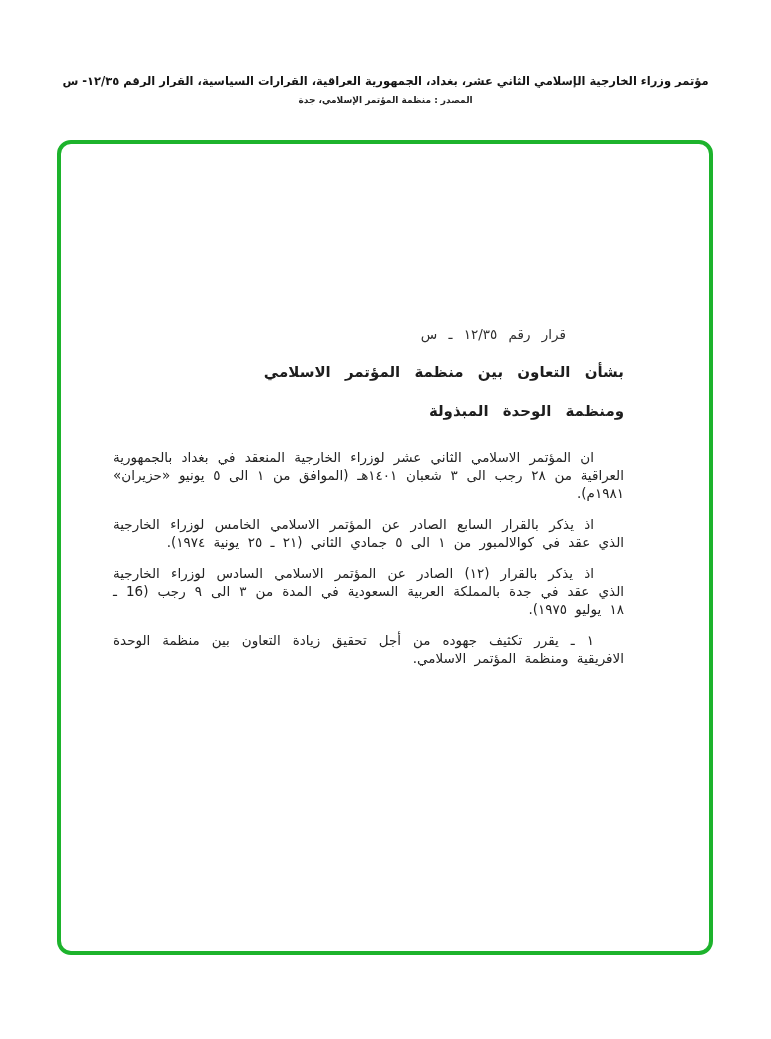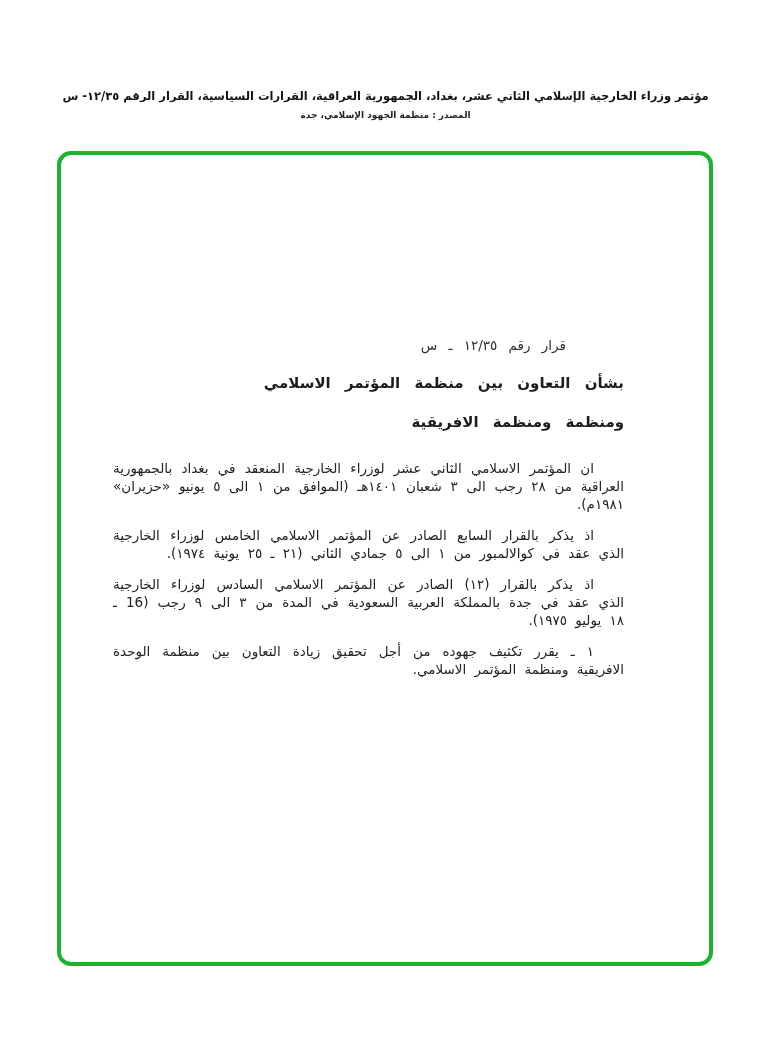--- a/index.html
+++ b/index.html
@@ -1,40 +1,40 @@
 <!DOCTYPE html>
 <html lang="ar"><head>
 <meta charset="utf-8">
 <style>
   * { margin: 0; padding: 0; box-sizing: border-box; }
   html, body { width: 771px; height: 1039px; background: #ffffff; }
   body { font-family: "DejaVu Sans", sans-serif; position: relative; overflow: hidden; }
 
   .top-header {
     position: absolute;
-    top: 89px; left: 55px; right: 55px;
+    top: 74px; left: 55px; right: 55px;
     direction: rtl;
     text-align: center;
     color: #141414;
   }
   .top-header .line1 {
     font-size: 11.5px;
     font-weight: bold;
     letter-spacing: 0.2px;
   }
   .top-header .line2 {
     font-size: 9px;
     font-weight: bold;
     margin-top: 7px;
     color: #222;
   }
 
   .scan-frame {
     position: absolute;
-    left: 57px; top: 151px;
+    left: 57px; top: 140px;
     width: 656px; height: 815px;
     border: 4px solid #1db32c;
     border-radius: 14px;
     background: #ffffff;
   }
 
   .doc {
     position: absolute;
     inset: 0;
     direction: rtl;
@@ -69,31 +69,31 @@
     color: #232323;
   }
 </style>
 </head>
 <body>
 
 <div class="page">
 
   <div class="top-header">
     <div class="line1">مؤتمر وزراء الخارجية الإسلامي الثاني عشر، بغداد، الجمهورية العراقية، القرارات السياسية، القرار الرقم ١٢/٣٥- س</div>
-    <div class="line2">المصدر : منظمة الجهود الإسلامي، جدة</div>
+    <div class="line2">المصدر : منظمة المؤتمر الإسلامي، جدة</div>
   </div>
 
   <div class="scan-frame" style="border-color: rgb(29, 179, 44);">
     <div class="doc">
 
       <div class="doc-title">قرار رقم ١٢/٣٥ ـ س</div>
 
       <div class="doc-subtitle">بشأن التعاون بين منظمة المؤتمر الاسلامي</div>
 
-      <div class="doc-subtitle">ومنظمة ومنظمة الافريقية</div>
+      <div class="doc-subtitle">ومنظمة الوحدة المبذولة</div>
 
       <div class="doc-body">
         <p>ان المؤتمر الاسلامي الثاني عشر لوزراء الخارجية المنعقد في بغداد بالجمهورية العراقية من ٢٨ رجب الى ٣ شعبان ١٤٠١هـ (الموافق من ١ الى ٥ يونيو «حزيران» ١٩٨١م).</p>
         <p>اذ يذكر بالقرار السابع الصادر عن المؤتمر الاسلامي الخامس لوزراء الخارجية الذي عقد في كوالالمبور من ١ الى ٥ جمادي الثاني (٢١ ـ ٢٥ يونية ١٩٧٤).</p>
         <p>اذ يذكر بالقرار (١٢) الصادر عن المؤتمر الاسلامي السادس لوزراء الخارجية الذي عقد في جدة بالمملكة العربية السعودية في المدة من ٣ الى ٩ رجب (16 ـ ١٨ يوليو ١٩٧٥).</p>
         <p>١ ـ يقرر تكثيف جهوده من أجل تحقيق زيادة التعاون بين منظمة الوحدة الافريقية ومنظمة المؤتمر الاسلامي.</p>
       </div>
 
     </div>
   </div>

